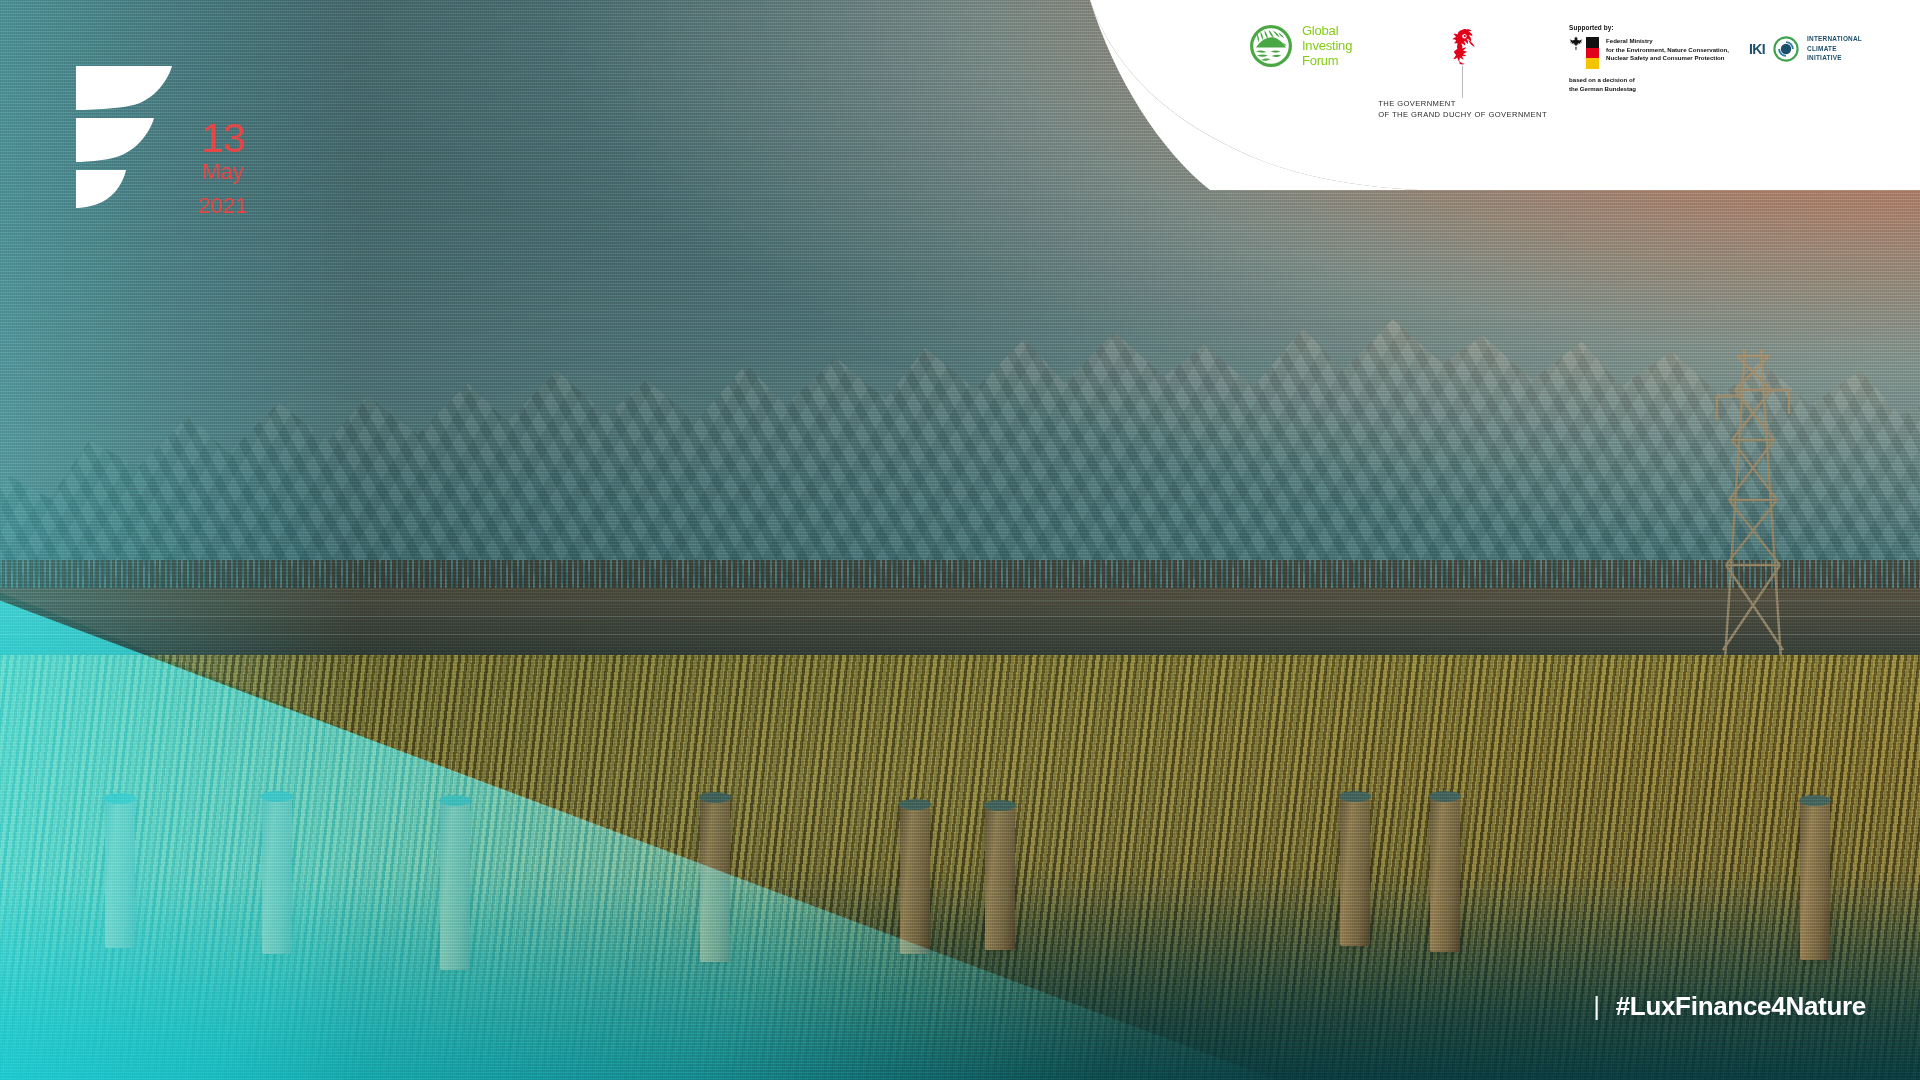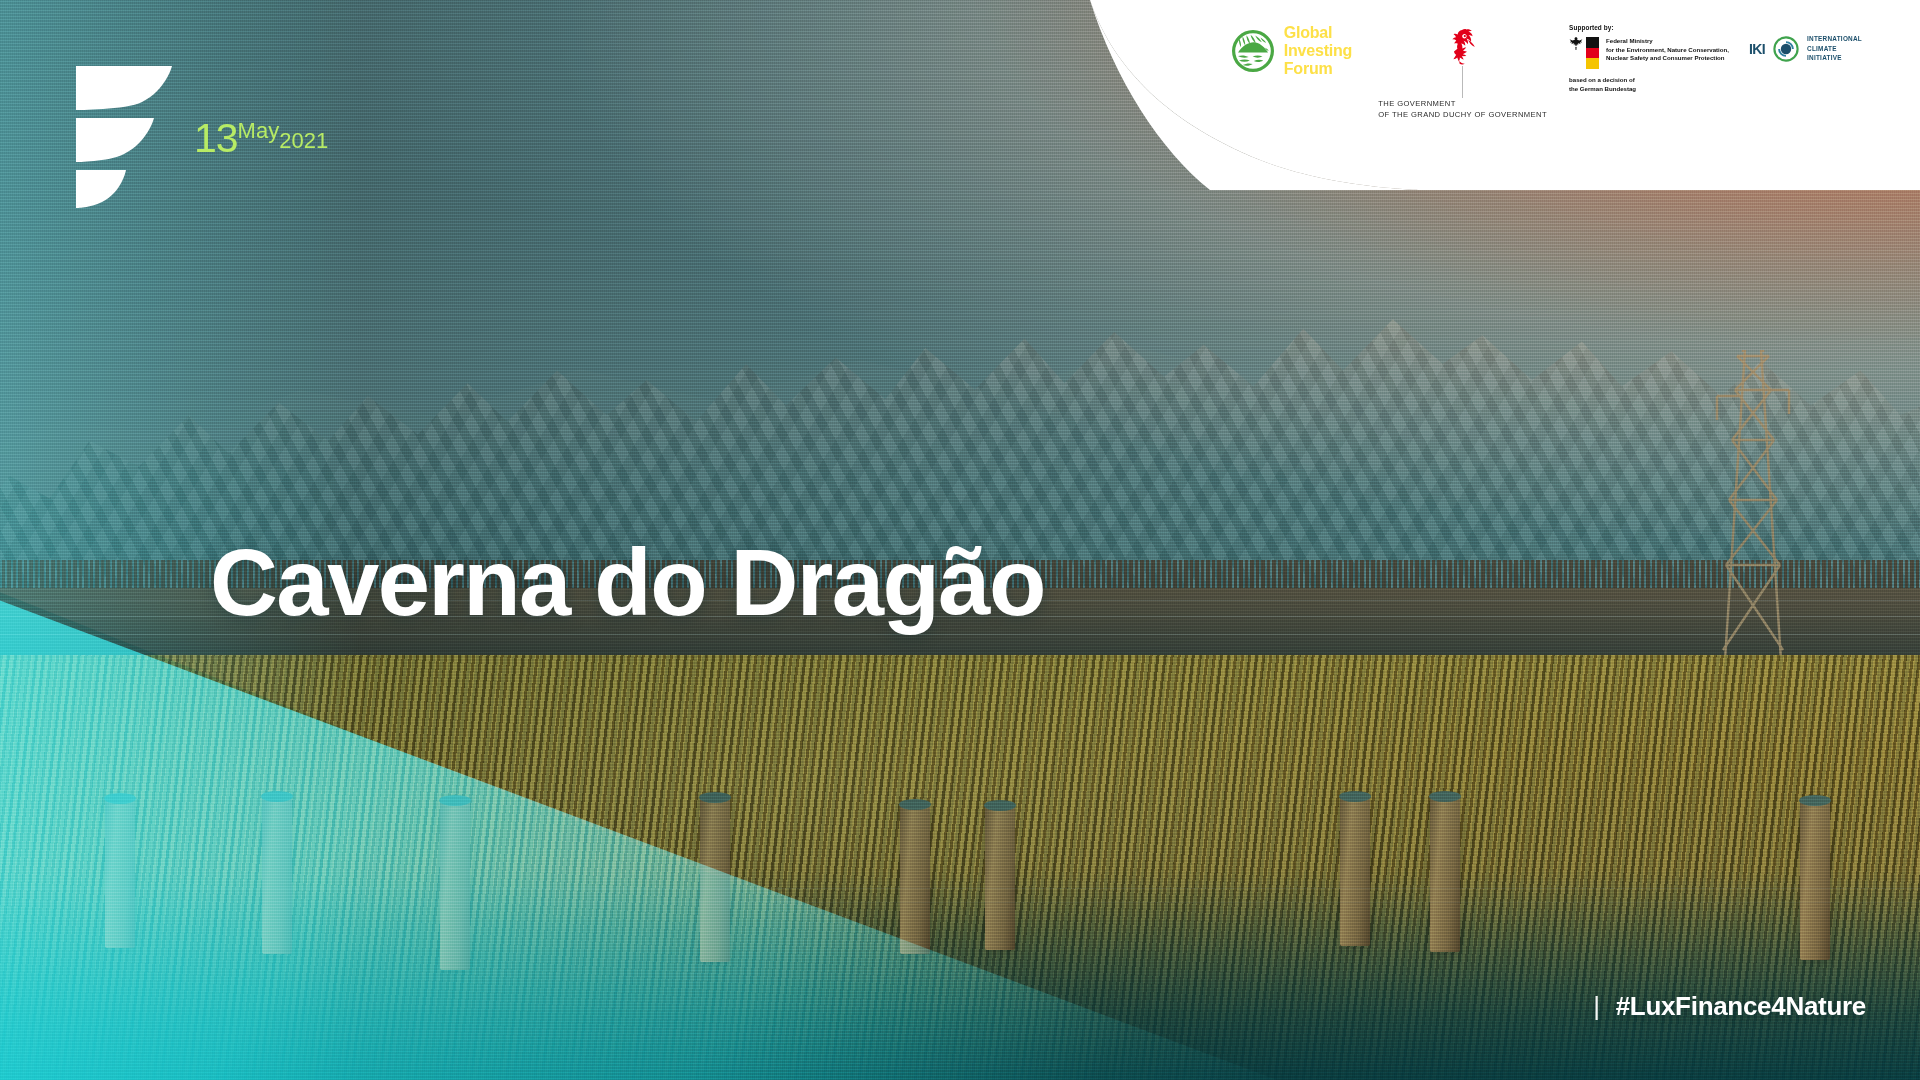--- a/index.html
+++ b/index.html
@@ -160,43 +160,43 @@
   .white-curve { position:absolute; right:0; top:0; width:1060px; height:190px; }
   .white-curve svg { display:block; width:100%; height:100%; }
 
   
   .lockup { position:absolute; left:68px; top:62px; display:flex; align-items:flex-start; gap:0; }
   .fmark { width:112px; height:148px; flex:none; }
   .fmark svg { width:100%; height:100%; display:block; }
 
   .datecol {
     width:58px; flex:none; margin-left:14px; padding-top:56px;
-    display:flex; flex-direction:row; align-items:flex-start;
-    color:#bef264; line-height:1;
+    display:flex; flex-direction:column; align-items:center;
+    color:#ef4444; line-height:1;
   }
   .d-day  { font-size:41px; font-weight:300; letter-spacing:-1px; opacity:.95; }
   .d-mon  { font-size:22px; font-weight:300; margin-top:2px; opacity:.95; }
   .d-year { font-size:22px; font-weight:300; margin-top:12px; opacity:.95; }
 
   .titlecol { margin-left:12px; color:#fff; padding-top:4px; }
   .t-light { font-size:35px; font-weight:300; line-height:1.05; letter-spacing:.1px; }
   .t-bold  { font-size:38px; font-weight:700; line-height:1.07; letter-spacing:-.2px; margin-top:3px; }
   .t-sub   { font-size:17px; font-weight:700; margin-top:8px; letter-spacing:-.1px; }
 
   
   .partners {
     position:absolute; right:58px; top:24px;
     display:flex; align-items:flex-start; gap:0;
   }
   .p-item { display:flex; align-items:center; }
 
   .glf { display:flex; align-items:center; gap:9px; margin-right:26px; }
   .glf-emblem { width:44px; height:44px; flex:none; }
   .glf-emblem svg { width:100%; height:100%; display:block; }
-  .glf-wordmark { color:#fde047; font-weight:700; font-size:16px; line-height:1.14; letter-spacing:-.2px; }
+  .glf-wordmark { color:#84cc16; font-weight:400; font-size:13px; line-height:1.14; letter-spacing:-.2px; }
 
   .lux { display:flex; align-items:center; gap:0; margin-right:22px; padding-top:4px;flex-direction:column; }
   .lux-lion { width:34px; height:38px; flex:none; }
   .lux-lion svg { width:100%; height:100%; display:block; }
   .lux-div { width:1px; height:32px; background:#b9b9b9; margin:0 11px; }
   .lux-txt { color:#2b2b2b; font-size:7.6px; line-height:1.5; letter-spacing:.42px; white-space:nowrap; }
 
   .bmu { margin-right:20px; text-align:left; padding-top:0; }
   .bmu-sup { font-size:6.4px; font-weight:700; color:#111; letter-spacing:.1px; margin-bottom:6px; }
   .bmu-row { display:flex; align-items:flex-start; gap:7px; }
@@ -442,20 +442,19 @@
         </svg>
       </div>
       <div class="iki-txt">
         <div>INTERNATIONAL</div>
         <div>CLIMATE</div>
         <div>INITIATIVE</div>
       </div>
     </div>
   </div>
 
-  <div class="maintitle">Caverna do Dragão</div>
 
   <div class="footer">
     <span class="sep">|</span>
     <span>#LuxFinance4Nature</span>
   </div>
 
 </div>
 
 </body></html>

